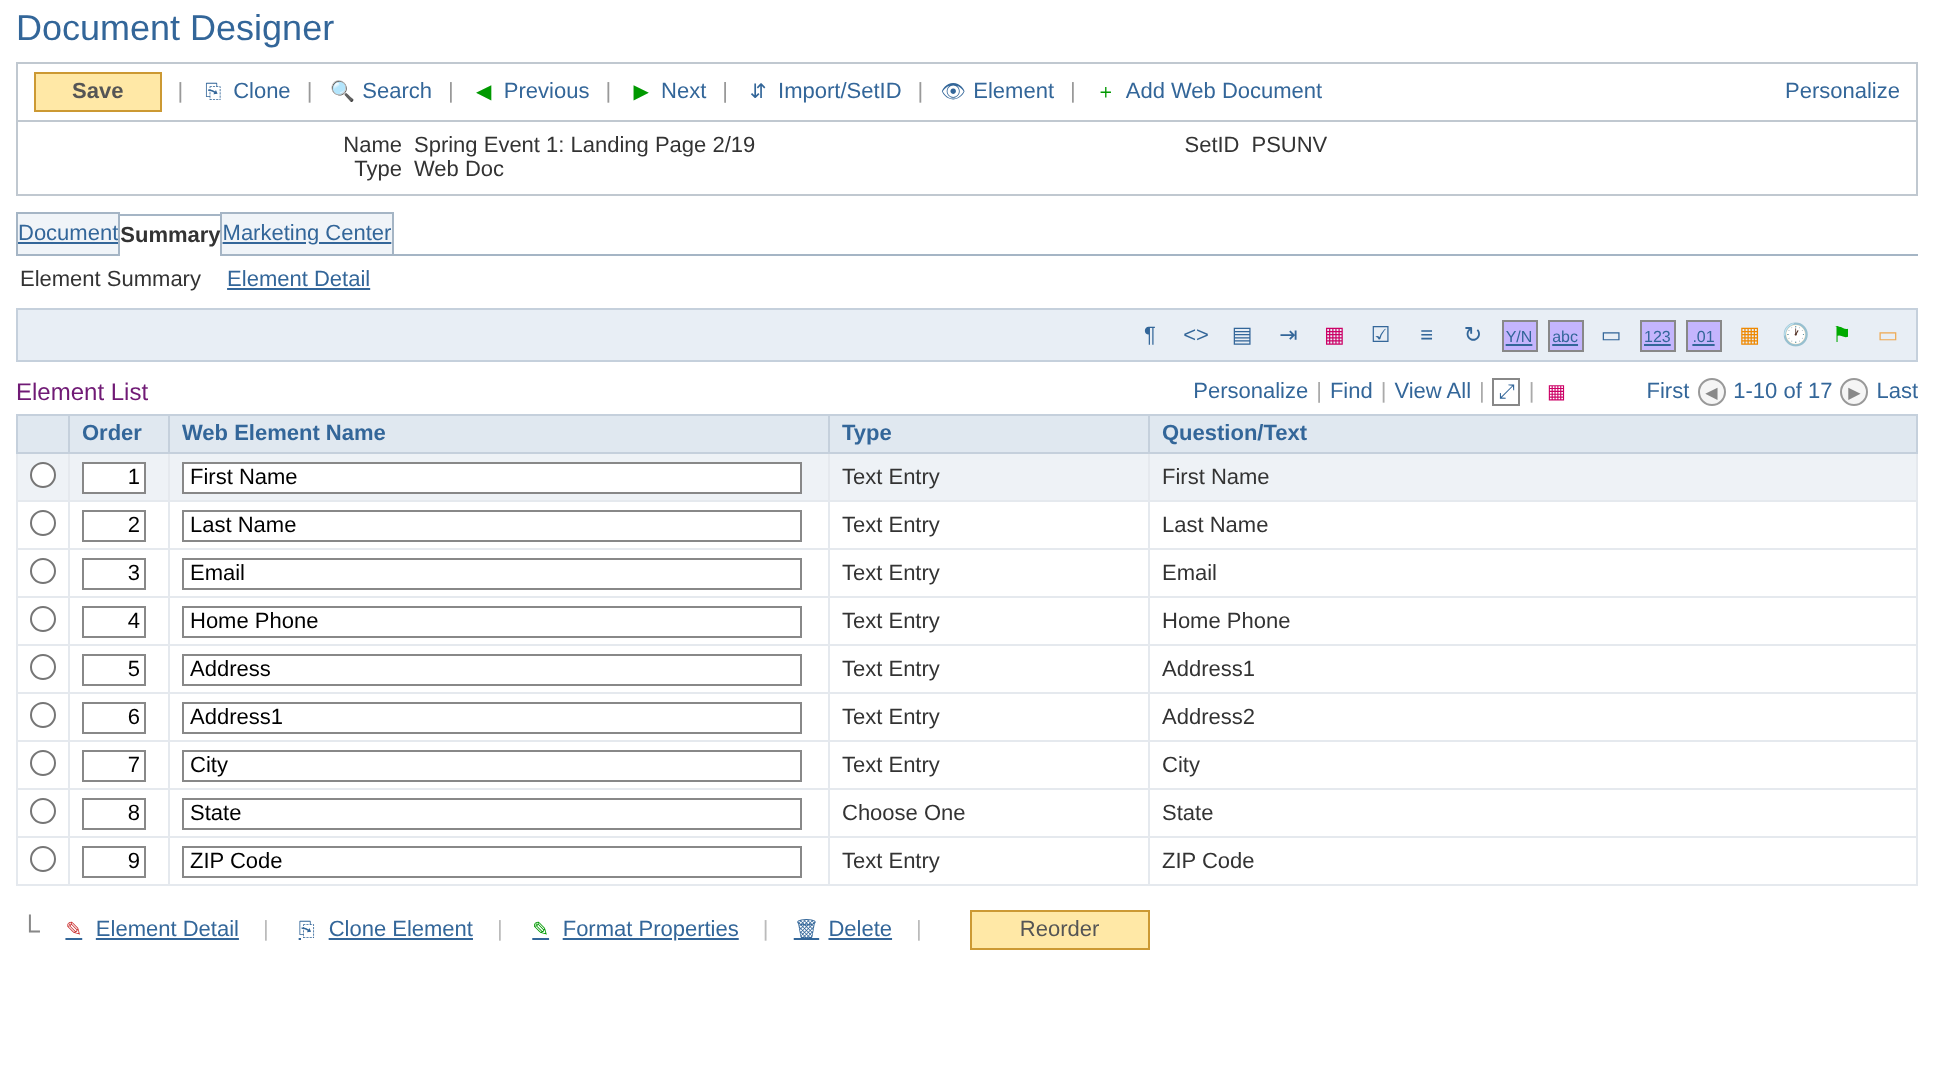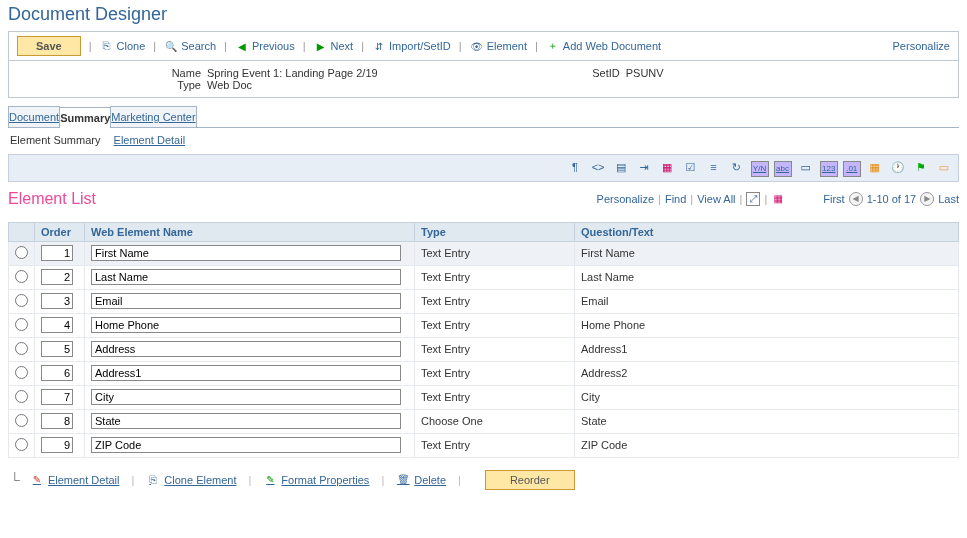--- a/index.html
+++ b/index.html
@@ -21,26 +21,26 @@
 .tab { padding: 4px 0; border: 1px solid #a5b5c5; border-bottom: none; background: #f0f4f8; color: #336699; cursor: pointer; margin-right: -1px; text-decoration: underline; }
 .tab.active { background: #fff; font-weight: bold; text-decoration: none; color: #333; position: relative; top: 1px; }
 .subnav { padding: 6px 10px; }
 .subnav-item { color: #333; margin-right: 10px; }
 .subnav-link { color: #336699; cursor: pointer; text-decoration: underline; }
 .iconbar { background: #e8eef5; border: 1px solid #c5d0dc; margin: 2px 8px; padding: 4px; text-align: right; }
 .iconbar .ic { display: inline-flex; width: 18px; height: 16px; align-items: center; justify-content: center; margin: 0 1px; cursor: pointer; color: #336699; font-size: 11px; border: 1px solid transparent; }
 .iconbar .ic.boxed { border: 1px solid #888; font-size: 8px; background: #c4b5fd; text-decoration: underline; }
 .el-list { margin: 4px 8px; }
 .el-header { display: flex; align-items: center; padding: 4px 0; }
-.el-title { color: #ec4899; font-size: 16px; text-align: right; }
+.el-title { color: #701a75; font-size: 12px; text-align: right; }
 .el-ctrls { margin-left: auto; color: #336699; display: flex; align-items: center; gap: 4px; }
 .el-ctrls a { color: #336699; cursor: pointer; }
 .el-ctrls .sep { color: #aaa; }
 .navbtn { display: inline-flex; width: 14px; height: 14px; border: 1px solid #999; border-radius: 50%; align-items: center; justify-content: center; font-size: 8px; color: #888; background: #f5f5f5; cursor: pointer; }
-table.grid { width: 100%; border-collapse: collapse; border: 1px solid #c5d0dc; margin-top: 10px; }
+table.grid { width: 100%; border-collapse: collapse; border: 1px solid #c5d0dc; }
 table.grid th { background: #e0e8f0; border: 1px solid #c5d0dc; padding: 3px 6px; text-align: left; color: #336699; font-weight: bold; font-size: 11px; }
 table.grid td { border: 1px solid #e5e9ee; padding: 2px 6px; height: 24px; }
 table.grid tr.sel td { background: #eef2f6; }
 .ord-in { width: 32px; text-align: right; border: 1px solid #888; padding: 1px 2px; font-size: 11px; }
 .name-in { width: 310px; border: 1px solid #888; padding: 1px 3px; font-size: 11px; }
 .col-radio { width: 20px; text-align: center; }
 .col-order { width: 50px; }
 .col-name { width: 330px; }
 .col-type { width: 160px; }
 .footer-actions { padding: 8px 10px; display: flex; align-items: center; gap: 6px; }

